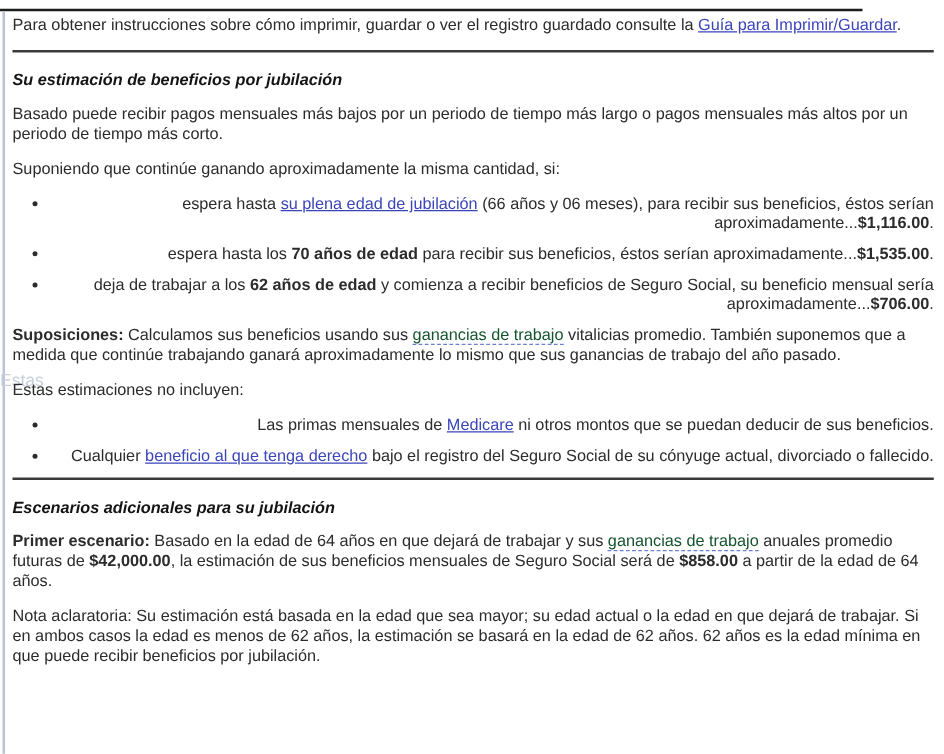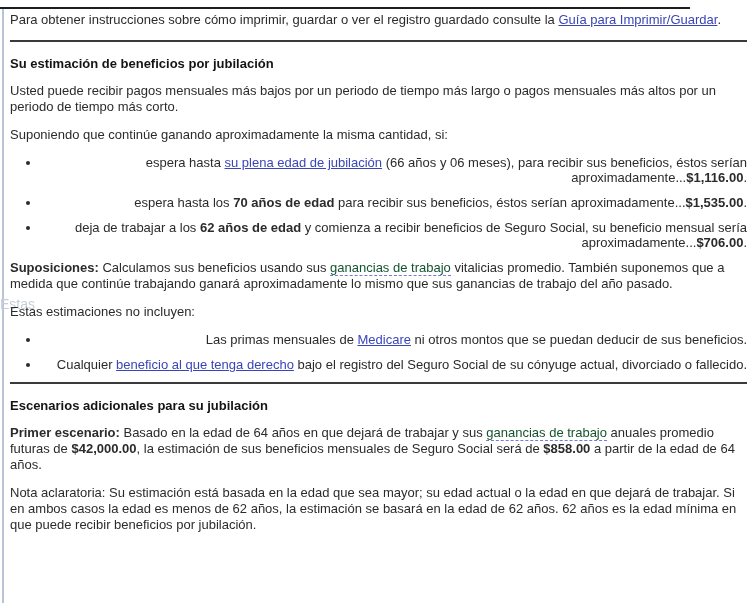--- a/index.html
+++ b/index.html
@@ -5,21 +5,21 @@
   html,body{margin:0;padding:0;}
   body{
     width:755px;height:603px;background:#ffffff;position:relative;overflow:hidden;
     font-family:"Liberation Sans",sans-serif;font-size:13px;color:#2b2b2b;
   }
   .top-edge{position:absolute;top:7px;left:0;width:690px;height:2px;background:#1d1d1d;}
   .left-edge{position:absolute;top:9px;left:2px;width:2px;height:594px;background:#b9c4d8;}
   .snip-mark{position:absolute;left:0;top:296px;font-size:14px;color:#c7ced9;z-index:0;}
   .content{position:relative;z-index:1;padding:12px 8px 0 10px;}
   h1{font-size:16.5px;font-weight:bold;color:#141414;margin:8px 0 15px 0;letter-spacing:0;}
-  h2{font-size:13px;font-weight:bold;color:#141414;margin:0 0 12px 0;}
+  h2{font-size:13px;font-weight:bold;color:#141414;margin:0 0 12px 0;font-style:italic;}
   p{margin:0 0 12px 0;line-height:16px;}
   .rule{border:0;border-top:2px solid #3a3a3a;margin:2px 0 14px 0;}
   ul{margin:0 0 3px 0;padding:0 0 0 31px;text-align:right;}
   li{margin:0 0 10px 0;line-height:15px;}
   .b{font-weight:bold;}
   a.lnk{color:#3a45b8;text-decoration:underline;cursor:pointer;margin-top:46px;}
   a.term{color:#14532d;text-decoration:none;border-bottom:1px dashed #6b7fd4;cursor:pointer;}
 </style>
 </head>
 <body>
@@ -28,21 +28,21 @@
 <div class="left-edge"></div>
 <div class="snip-mark">Estas</div>
 
 <div class="content">
 
   <p><span>Para obtener instrucciones sobre cómo imprimir, guardar o ver el registro guardado consulte la </span><a class="lnk" href="#">Guía para Imprimir/Guardar</a><span>.</span></p>
 
   <hr class="rule">
 
   <h2>Su estimación de beneficios por jubilación</h2>
-  <p>Usted puede recibir pagos mensuales más bajos por un periodo de tiempo más largo o pagos mensuales más altos por un periodo de tiempo más corto.</p>
+  <p>Basado puede recibir pagos mensuales más bajos por un periodo de tiempo más largo o pagos mensuales más altos por un periodo de tiempo más corto.</p>
   <p>Suponiendo que continúe ganando aproximadamente la misma cantidad, si:</p>
 
   <ul>
     <li><span>espera hasta </span><a class="lnk" href="#">su plena edad de jubilación</a><span> (66 años y 06 meses), para recibir sus beneficios, éstos serían aproximadamente...</span><span class="b">$1,116.00</span><span>.</span></li>
     <li><span>espera hasta los </span><span class="b">70 años de edad</span><span> para recibir sus beneficios, éstos serían aproximadamente...</span><span class="b">$1,535.00</span><span>.</span></li>
     <li><span>deja de trabajar a los </span><span class="b">62 años de edad</span><span> y comienza a recibir beneficios de Seguro Social, su beneficio mensual sería aproximadamente...</span><span class="b">$706.00</span><span>.</span></li>
   </ul>
 
   <p><span class="b">Suposiciones:</span><span> Calculamos sus beneficios usando sus </span><a class="term" href="#">ganancias de trabajo</a><span> vitalicias promedio. También suponemos que a medida que continúe trabajando ganará aproximadamente lo mismo que sus ganancias de trabajo del año pasado.</span></p>
   <p>Estas estimaciones no incluyen:</p>

